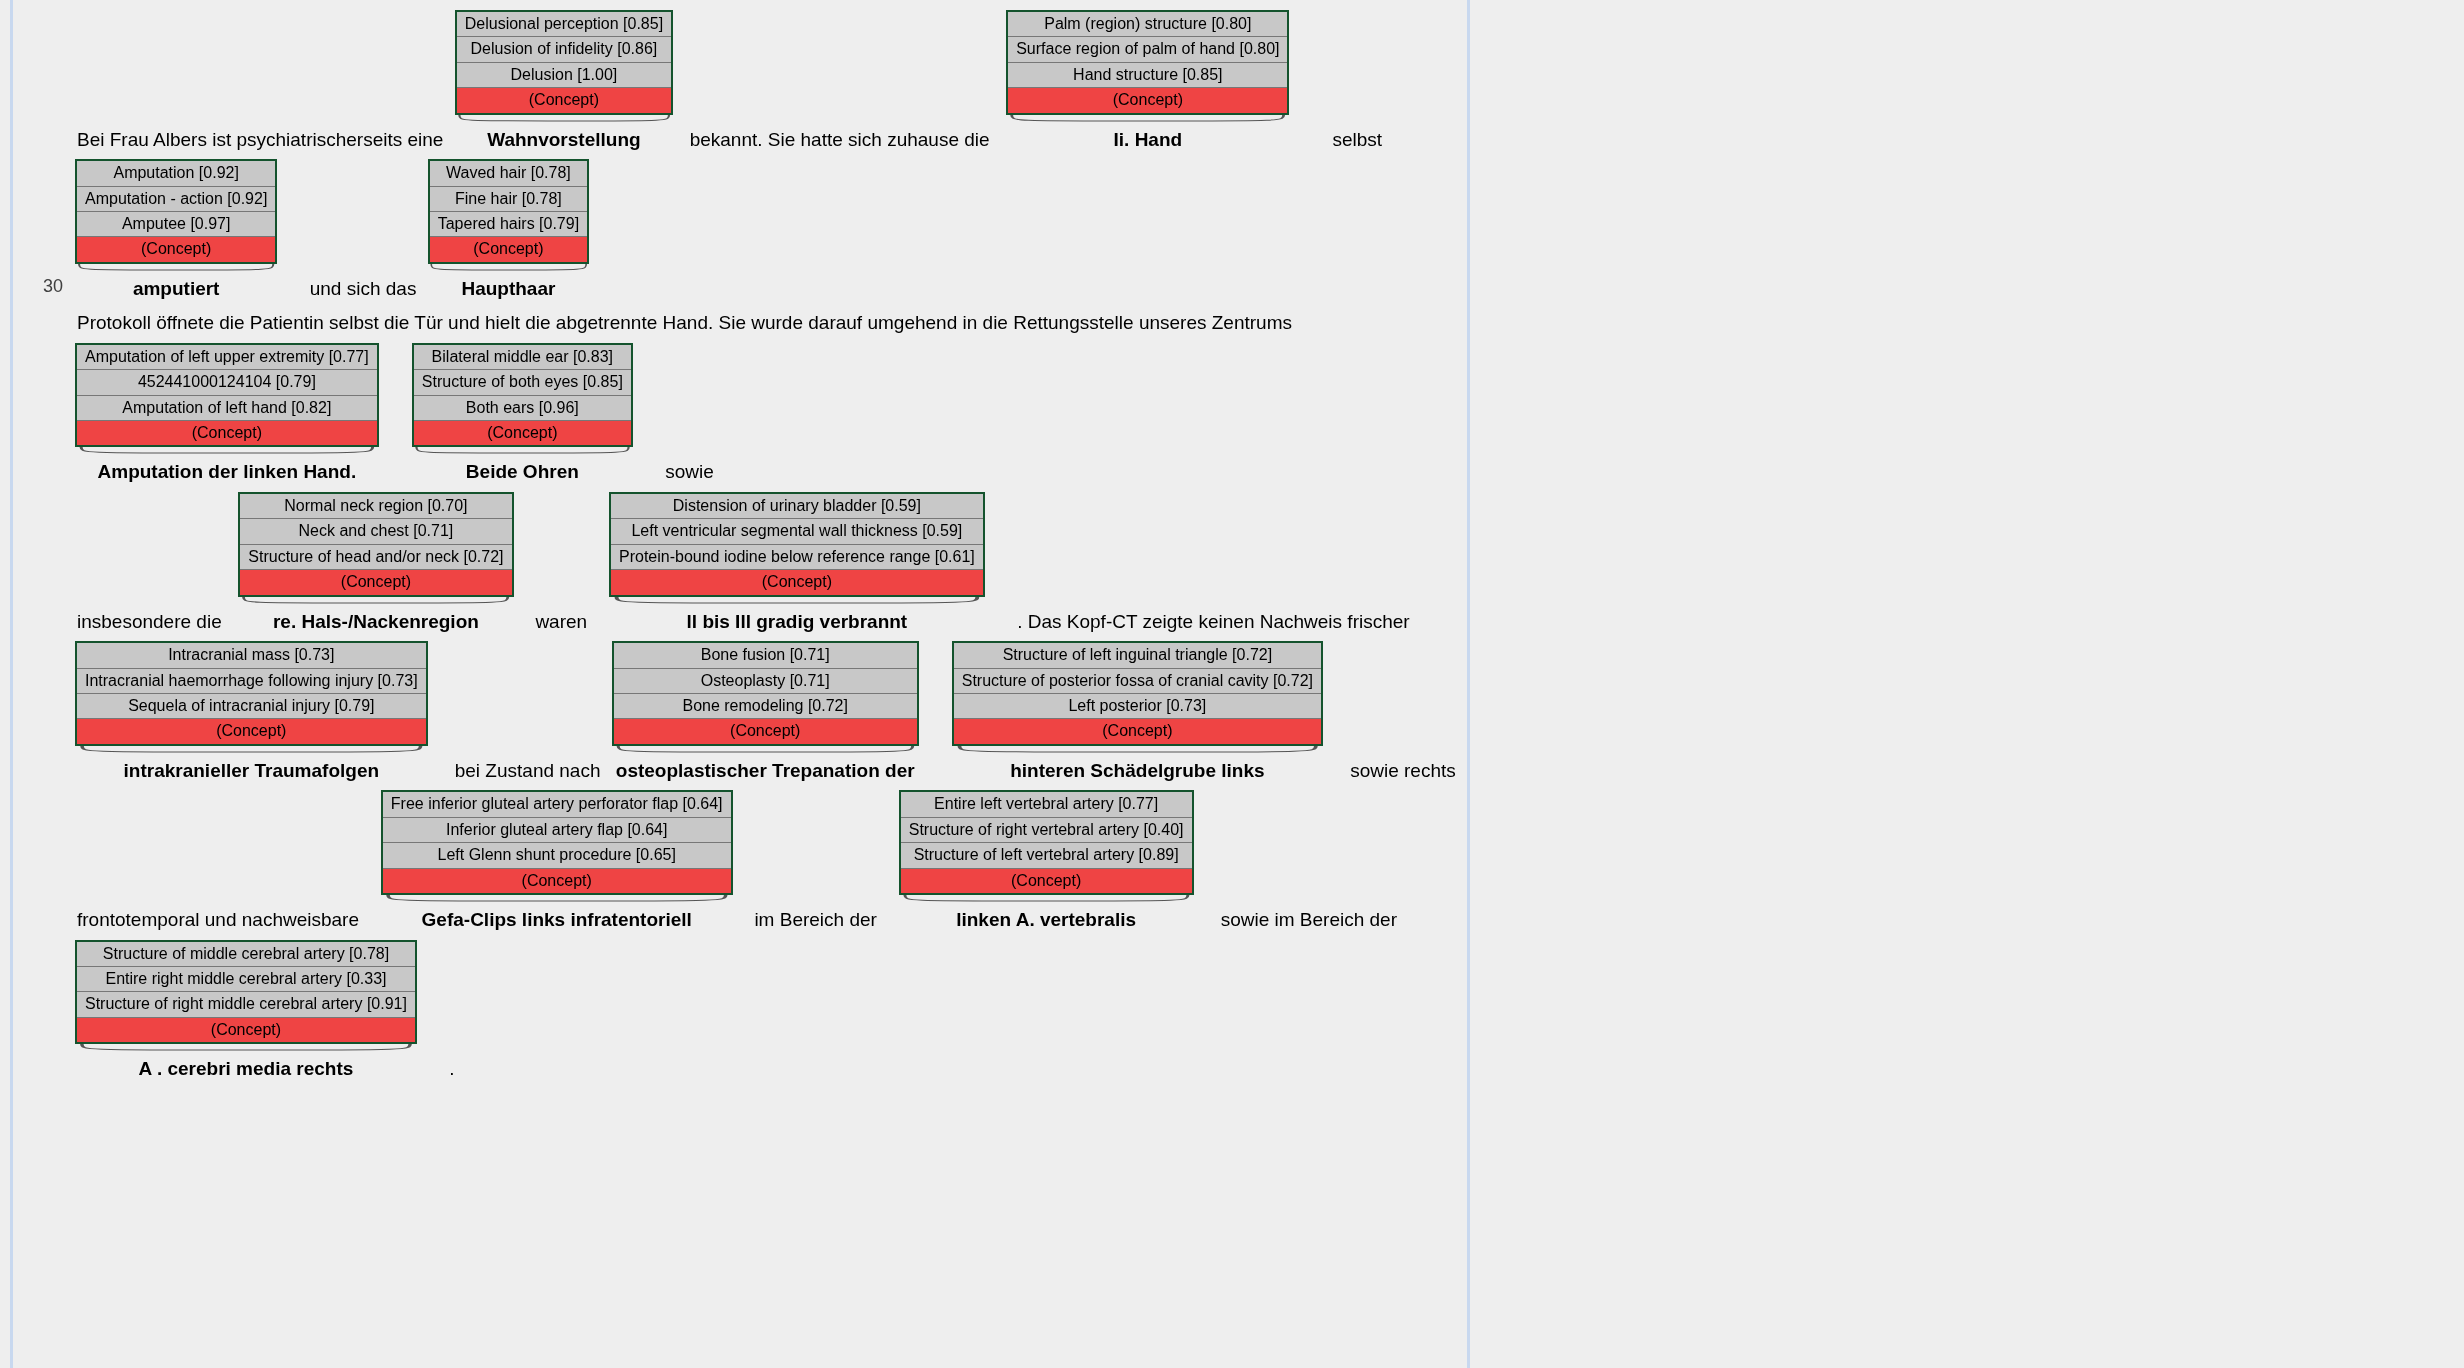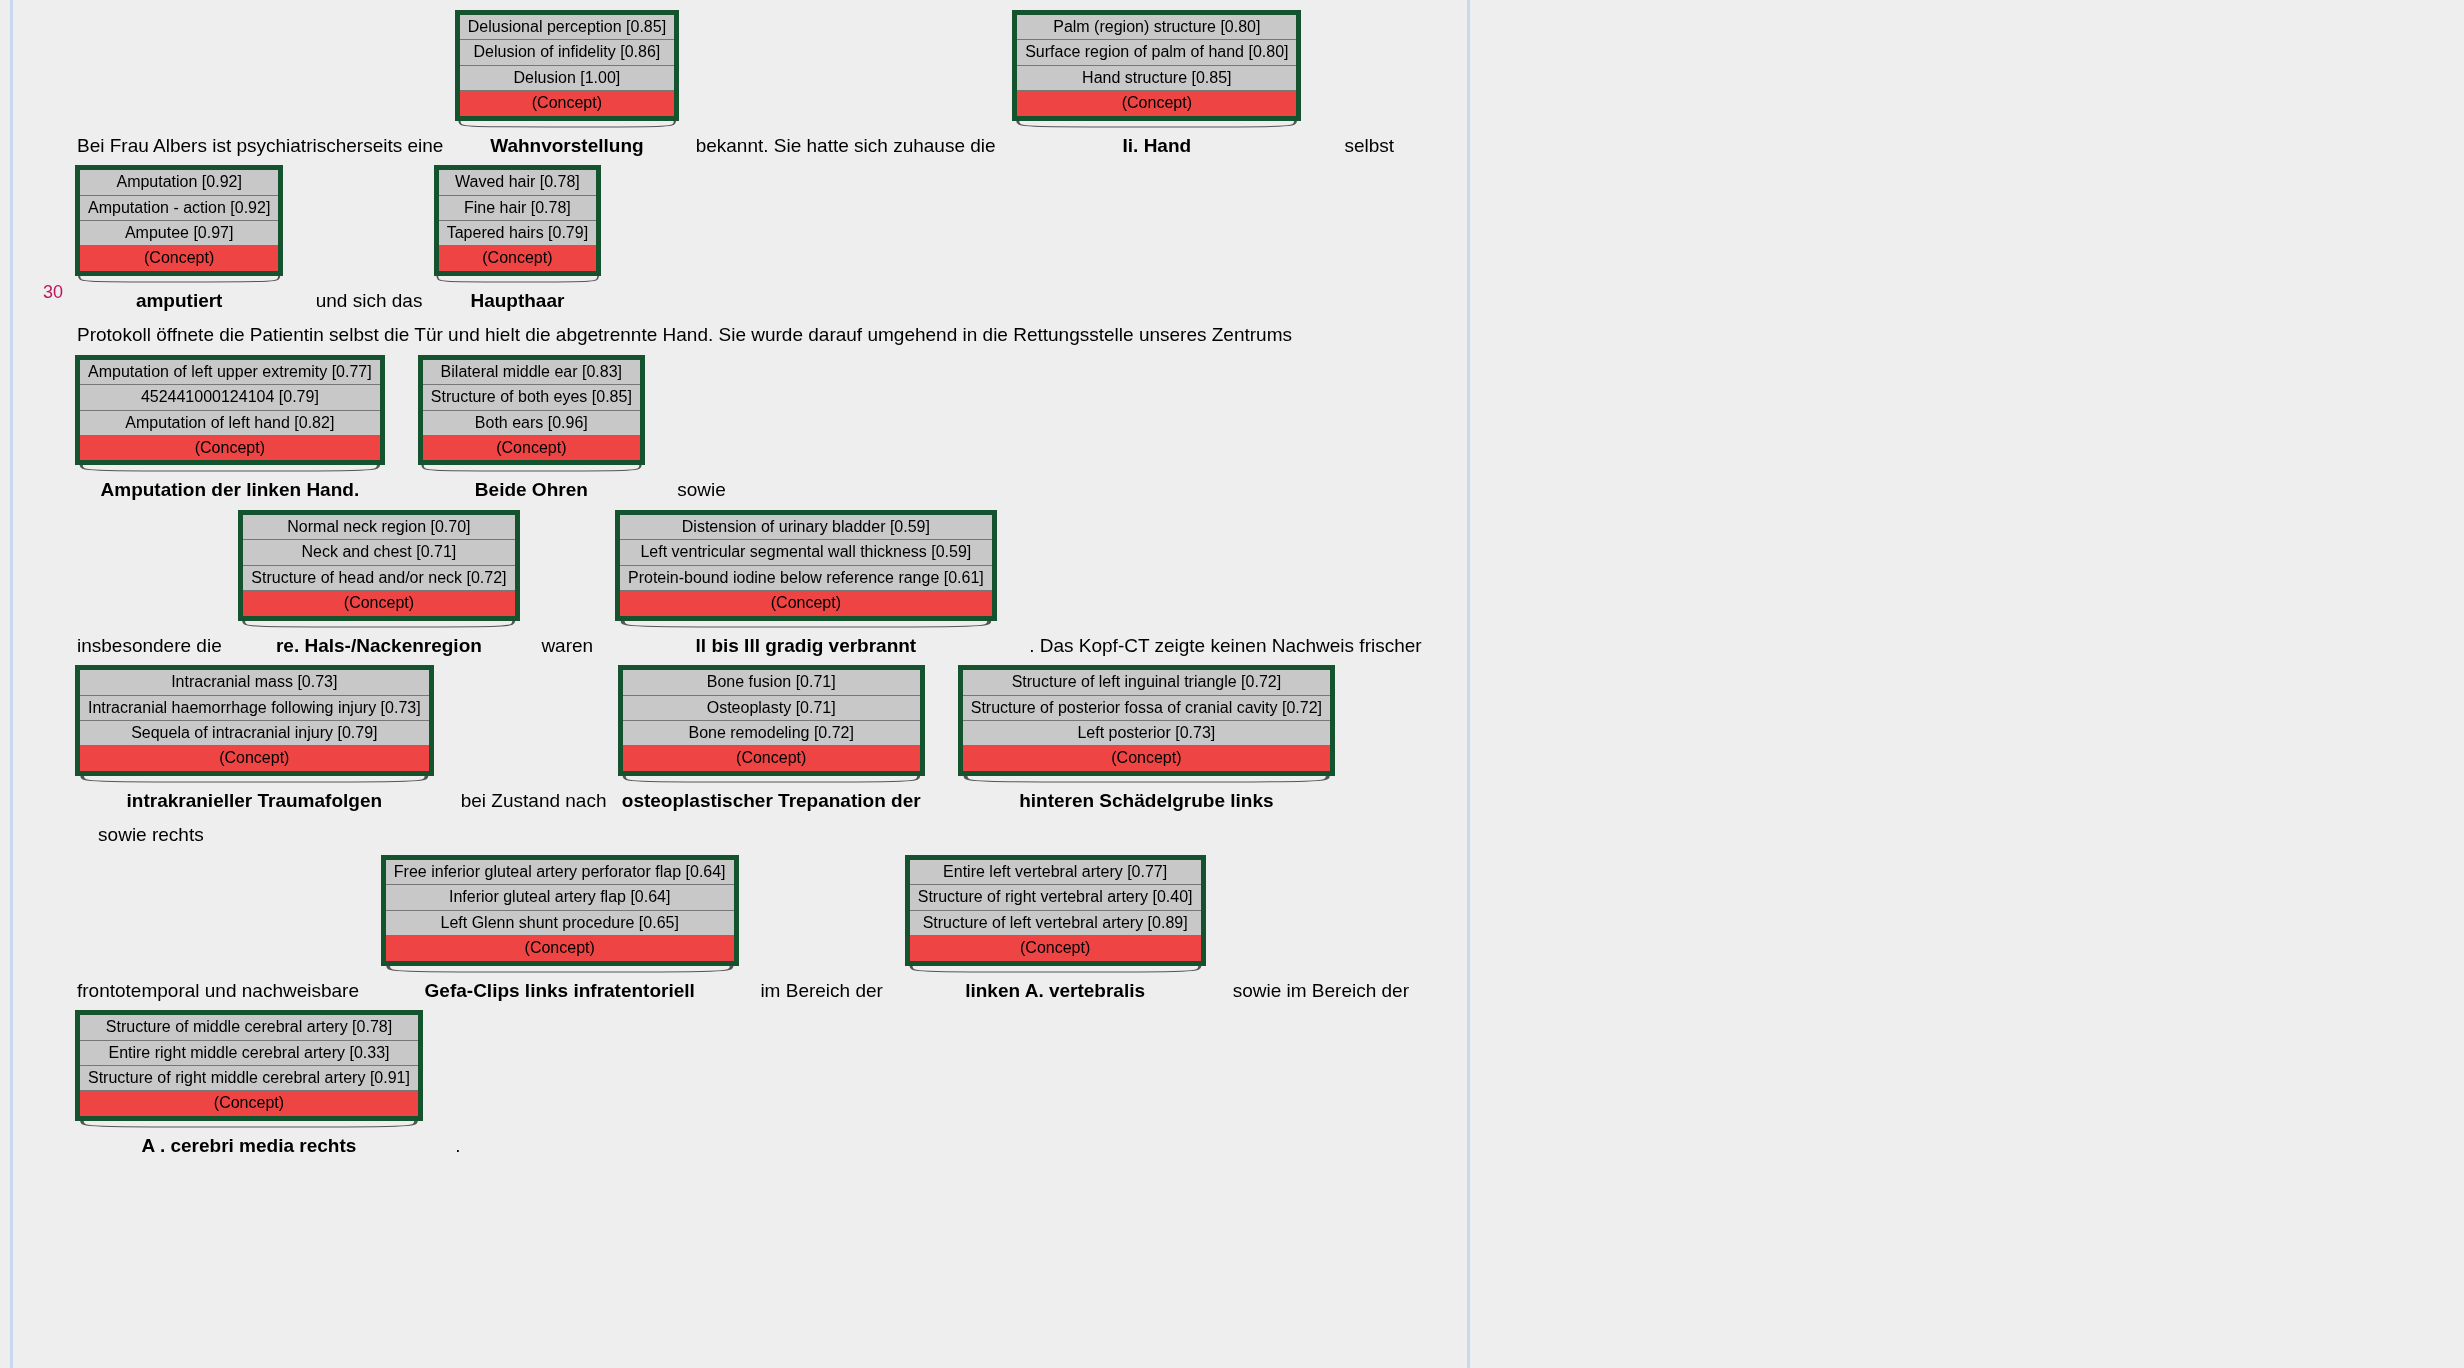--- a/index.html
+++ b/index.html
@@ -20,21 +20,21 @@
     margin: 0 10px;
     min-height: 1368px;
     background: #eeeeee;
     width: 1460px;
   }
   .line-number {
     position: absolute;
     left: -50px;
     width: 40px;
     text-align: right;
-    color: #be185d;
+    color: #404040;
     font-size: 18px;
     top: 0;
   }
   .flow {
     line-height: 1.4;
   }
   .row {
     display: flex;
     flex-wrap: wrap;
     align-items: flex-end;
@@ -48,21 +48,21 @@
   .ann-wrap {
     display: inline-flex;
     flex-direction: column;
     align-items: stretch;
     margin: 0 2px;
   }
   .ann-stack {
     display: flex;
     flex-direction: column;
     align-items: stretch;
-    border: 5px solid #14532d;
+    border: 2px solid #14532d;
   }
   .ann-item {
     background: #c8c8c8;
     border-bottom: 1px solid #777;
     text-align: center;
     padding: 1px 8px;
     font-size: 16px;
     white-space: nowrap;
   }
   .ann-concept {

